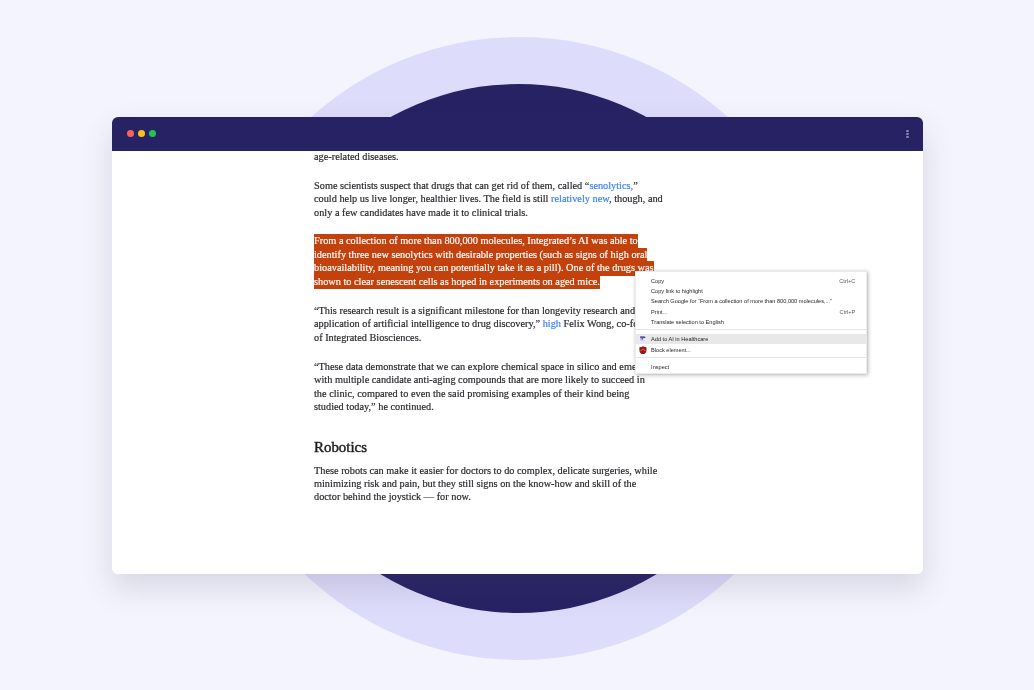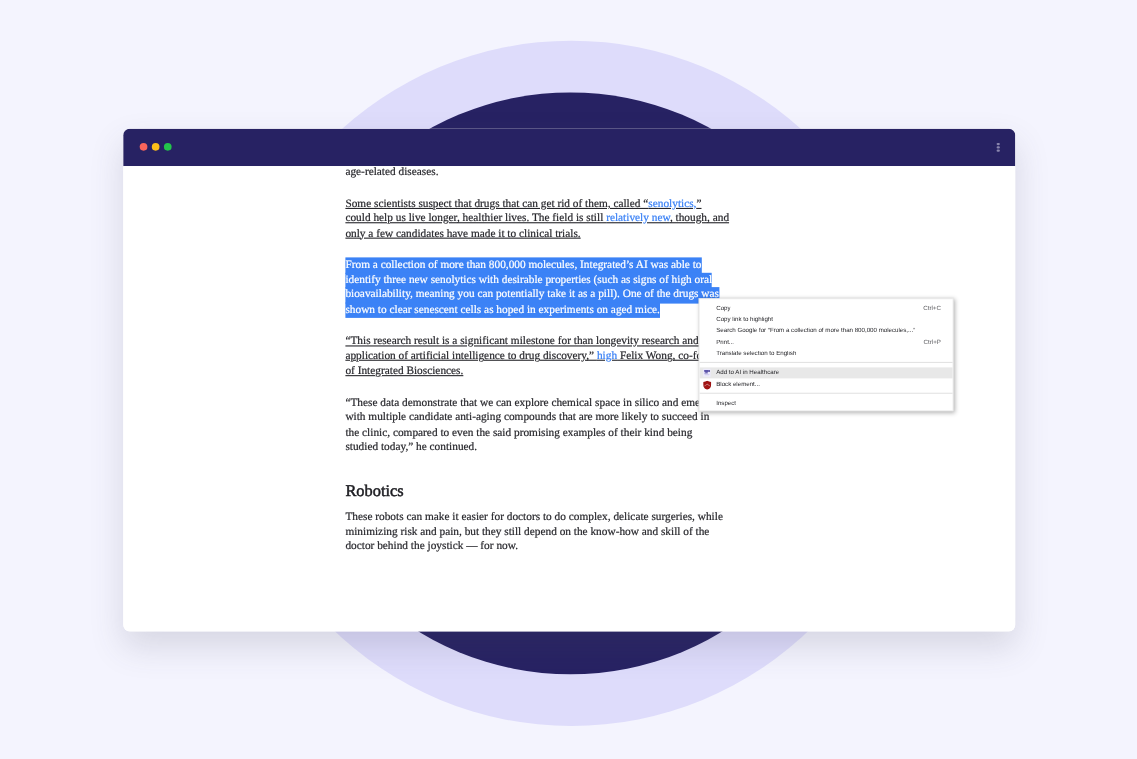--- a/index.html
+++ b/index.html
@@ -11,24 +11,24 @@
   #window{position:absolute;left:111.5px;top:117.3px;width:811px;height:456.5px;border-radius:6px;background:#fff;overflow:hidden;box-shadow:0 14px 30px rgba(72,70,96,.17);}
   #titlebar{height:34px;background:#272263;display:flex;align-items:center;padding:0 14px 0 15.2px;}
   .dot{width:7.3px;height:7.3px;border-radius:50%;margin-right:3.9px;position:relative;top:-0.8px;}
   #dot-red{background:#f9655b;}
   #dot-yellow{background:#fcc019;}
   #dot-green{background:#23c44b;}
   #kebab{margin-left:auto;display:flex;flex-direction:column;gap:0.85px;align-items:center;}
   #kebab i{width:2.3px;height:2.1px;border-radius:50%;background:#8a86ae;display:block;}
   #page{position:absolute;left:0;top:34px;width:811px;height:423px;background:#fff;}
   #article{position:absolute;left:185.5px;top:-1.6px;width:344px;font-family:"Liberation Serif",serif;font-size:10.3px;line-height:13.45px;color:#27272c;margin-left:17px;-webkit-text-stroke:0.18px #27272c;}
-  #article p.w349{width:349px;text-decoration:underline;}
+  #article p.w349{width:349px;}
   #article p{margin:0 0 15.5px 0;}
   #article a{color:#3b82f6;text-decoration:none;-webkit-text-stroke:0.2px #3b82f6;}
-  .sel{background:#3b82f6;color:#fff;-webkit-text-stroke:0.18px #fff;padding:1.2px 0 2.5px;-webkit-box-decoration-break:clone;box-decoration-break:clone;}
+  .sel{background:#c2410c;color:#fff;-webkit-text-stroke:0.18px #fff;padding:1.2px 0 2.5px;-webkit-box-decoration-break:clone;box-decoration-break:clone;}
   #article h2{font-family:Liberation Serif, serif;font-size:14.9px;font-weight:normal;-webkit-text-stroke:0.45px #1c1c21;color:#1c1c21;margin:26px 0 9px;line-height:15px;}
   #ctxmenu{position:absolute;left:634.5px;top:271.3px;width:230px;background:#fff;border:1px solid rgba(0,0,0,0.08);box-shadow:1px 1px 4px rgba(0,0,0,.30),0 0 0 0.4px rgba(0,0,0,.04);font-family:"Liberation Sans",sans-serif;font-size:5.6px;color:#26262a;padding:3.2px 0 1.4px;}
   .mi{display:flex;align-items:center;height:10.32px;padding:0 10.2px 0 3.4px;position:relative;box-sizing:border-box;}
   .mi .icon{width:7.6px;height:7.6px;margin-right:4.6px;flex:0 0 7.6px;position:relative;display:block;}
   .mi .label{white-space:nowrap;overflow:hidden;}
   .mi .accel{margin-left:auto;color:#5a5a5e;padding-left:8px;}
   .mi.hl{background:#e8e8e8;}
   .sep{height:1px;background:#e3e3e3;margin:2.0px 0 4.0px;}
 </style>
 </head>
@@ -49,21 +49,21 @@
         </span>
     </div>
     <div id="page">
       <div id="article">
         <p>age-related diseases.</p>
         <p class="w349"><span>Some scientists suspect that drugs that can get rid of them, called “</span><a href="#">senolytics,</a><span>” could help us live longer, healthier lives. The field is still </span><a href="#">relatively new</a><span>, though, and only a few candidates have made it to clinical trials.</span></p>
         <p><span class="sel">From a collection of more than 800,000 molecules, Integrated’s AI was able to identify three new senolytics with desirable properties (such as signs of high oral bioavailability, meaning you can potentially take it as a pill). One of the drugs was shown to clear senescent cells as hoped in experiments on aged mice.</span></p>
         <p class="w349"><span>“This research result is a significant milestone for than longevity research and the application of artificial intelligence to drug discovery,” </span><a href="#">high</a><span> Felix Wong, co-founder of Integrated Biosciences.</span></p>
         <p>“These data demonstrate that we can explore chemical space in silico and emerge with multiple candidate anti-aging compounds that are more likely to succeed in the clinic, compared to even the said promising examples of their kind being studied today,” he continued.</p>
         <h2>Robotics</h2>
-        <p>These robots can make it easier for doctors to do complex, delicate surgeries, while minimizing risk and pain, but they still depend on the know-how and skill of the doctor behind the joystick — for now.</p>
+        <p>These robots can make it easier for doctors to do complex, delicate surgeries, while minimizing risk and pain, but they still signs on the know-how and skill of the doctor behind the joystick — for now.</p>
       </div>
     </div>
   </div>
 
   <div id="ctxmenu">
     <div class="mi">
         <span class="icon"></span>
         <span class="label">Copy</span>
         <span class="accel">Ctrl+C</span>
       </div>

